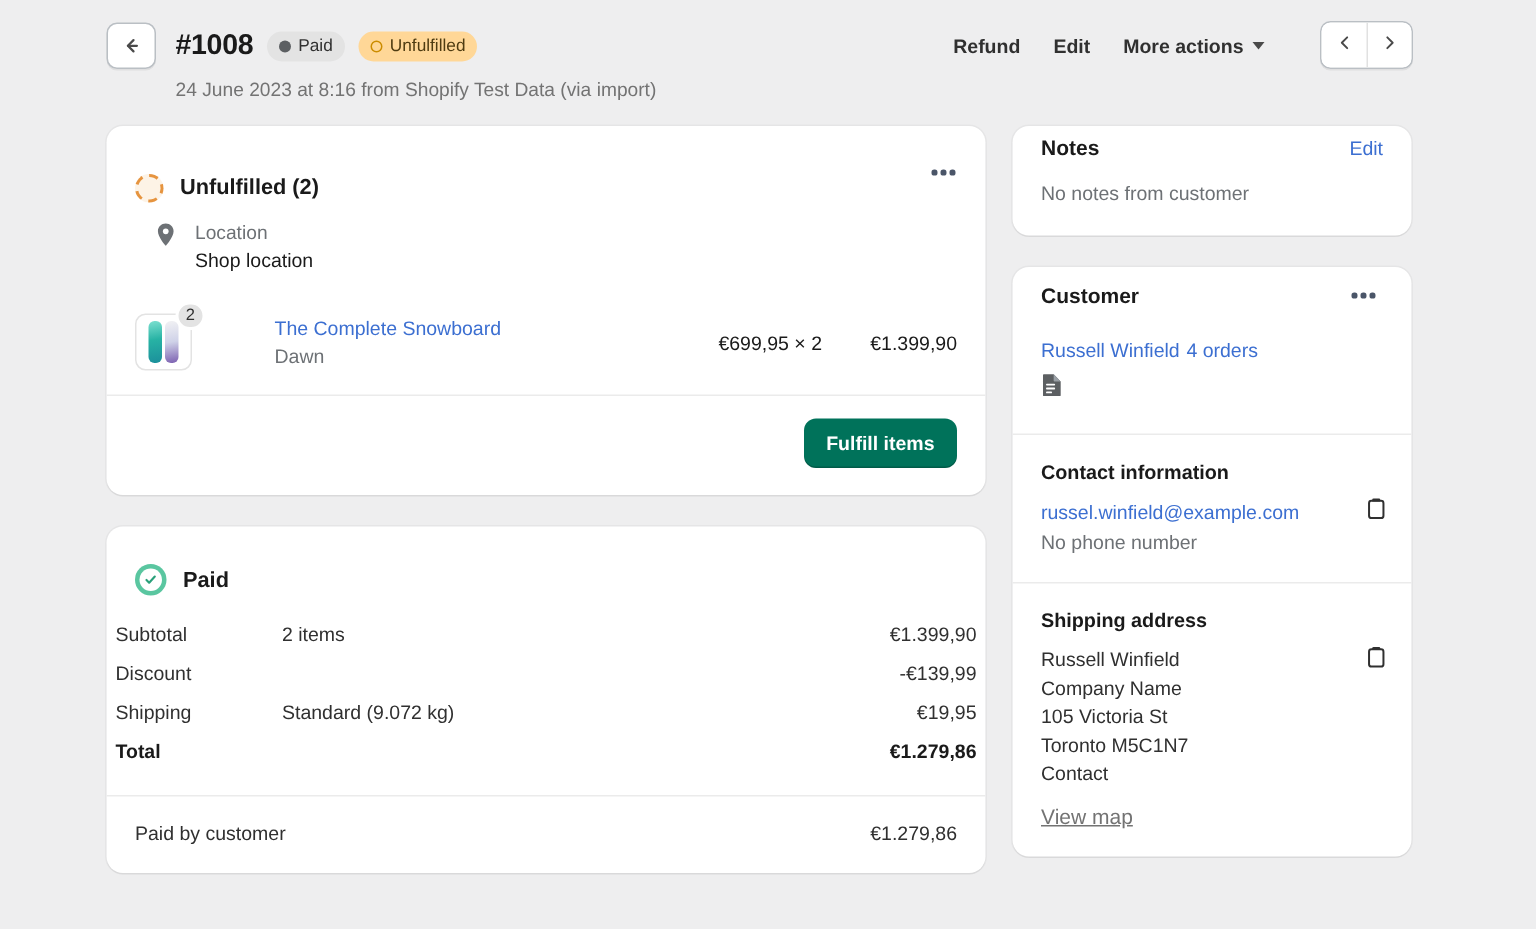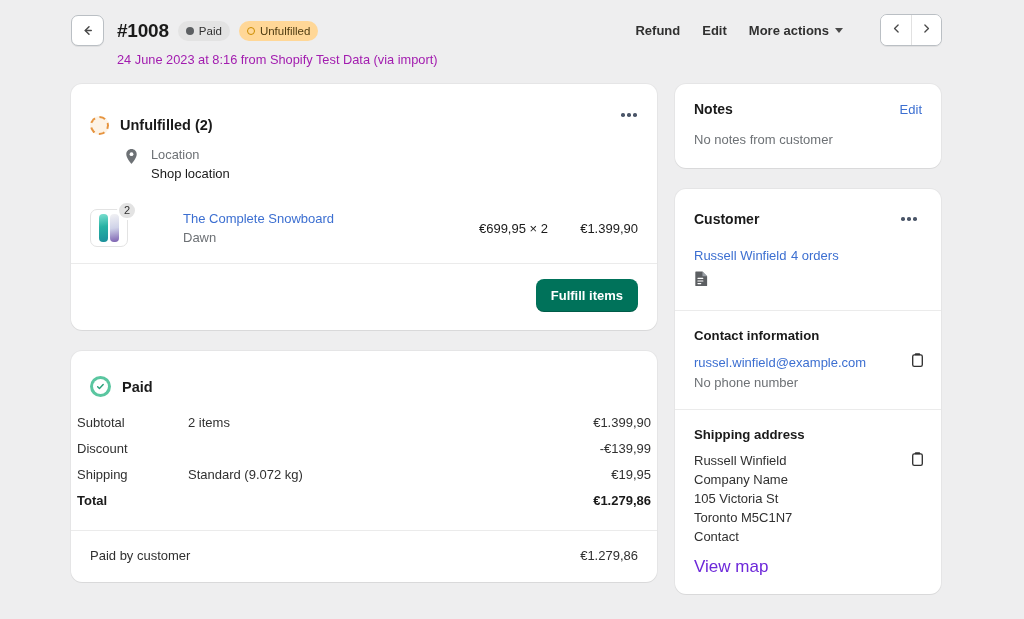--- a/index.html
+++ b/index.html
@@ -42,21 +42,21 @@
     width: 8px; height: 8px; border-radius: 50%;
     background: #5c5f62; display: inline-block;
   }
   .badge-unfulfilled { background: #ffd797; color: #4f3c11; }
   .badge-unfulfilled .ring {
     width: 8px; height: 8px; border-radius: 50%;
     border: 1.6px solid #cc8c00; display: inline-block;
   }
   .subtitle {
     position: absolute; left: 117px; top: 51px;
-    font-size: 12.8px; color: #a21caf; line-height: 18px;
+    font-size: 12.8px; color: #737373; line-height: 18px;
   }
   .plain-btn {
     background: none; border: none; cursor: pointer;
     font-family: inherit; font-size: 13px; color: #303030;
     font-weight: 600; padding: 7px 11px; border-radius: 7px;
     display: inline-flex; align-items: center; gap: 6px;
   }
   .caret { width: 0; height: 0; border-left: 4.5px solid transparent;
            border-right: 4.5px solid transparent; border-top: 5px solid #4a4a4a;
            display: inline-block; }
@@ -94,21 +94,21 @@
   }
   .fc-title { font-size: 14.5px; font-weight: 700; color: #1a1a1a; }
   .dots-btn {
     position: absolute; right: 14px; top: 17px;
     width: 28px; height: 28px; border: none; background: none;
     cursor: pointer; display: flex; align-items: center; justify-content: center;
     gap: 2.5px; border-radius: 7px; padding: 0;
   }
   .dots-btn i { width: 3.5px; height: 3.5px; border-radius: 50%; background: #4a5568; display: block; }
 
-  .loc-row { display: flex; padding: 10px 19px 14px 32px; margin-left: 21px; }
+  .loc-row { display: flex; padding: 10px 19px 14px 32px; }
   .pin { margin-right: 12px; margin-top: 2px; flex: none; }
   .loc-label { font-size: 12.8px; color: #6d7175; line-height: 18px; }
   .loc-value { font-size: 13px; color: #1a1a1a; line-height: 19px; }
 
   .item-row {
     display: flex; align-items: center;
     padding: 12px 19px 16px 19px;
   }
   .thumb-wrap { position: relative; margin-right: 19px; flex: none; }
   .thumb {
@@ -161,40 +161,40 @@
   .t-desc { flex: 1; color: #303030; }
   .t-amt { text-align: right; white-space: nowrap; }
   .t-row.total { font-weight: 700; color: #1a1a1a; }
   .paid-foot { display: flex; padding: 17px 19px 19px; font-size: 13px; color: #303030; }
   .paid-foot .t-label { width: auto; flex: 1; }
 
   
   .side-card { margin-bottom: 21px; }
   .sc-head {
     display: flex; align-items: center; justify-content: space-between;
-    padding: 17px 19px 0; position: relative;
+    padding: 6px 19px 0; position: relative;
   }
   .sc-title { font-size: 14px; font-weight: 700; color: #1a1a1a; }
   .link-btn {
     background: none; border: none; cursor: pointer; padding: 0;
     font-family: inherit; font-size: 13px; color: #3c6fd1;
   }
   .sc-body { padding: 13px 19px 19px; }
   .muted { font-size: 13px; color: #6d7175; line-height: 19px; }
   .link-text { font-size: 13px; color: #3c6fd1; line-height: 21px; cursor: pointer; display: inline-block; }
   .sc-section { padding: 17px 19px 17px; position: relative; }
   .sc-section-title { font-size: 13.2px; font-weight: 700; color: #1a1a1a; margin-bottom: 9px; }
   .copy-btn {
     position: absolute; right: 13px; cursor: pointer;
     background: none; border: none; padding: 3px; border-radius: 5px;
     display: flex; align-items: center; justify-content: center;
   }
   .addr-line { font-size: 13px; color: #303030; line-height: 19px; }
   .view-map {
-    font-size: 17px; color: #6d28d9; 
+    font-size: 14px; color: #737373; text-decoration: underline;
     cursor: pointer; display: inline-block; margin-top: 11px;
   }
   .doc-icon-row { margin-top: 4px; }
 </style>
 </head>
 <body>
 
 <div class="page">
 
   <div class="header">

